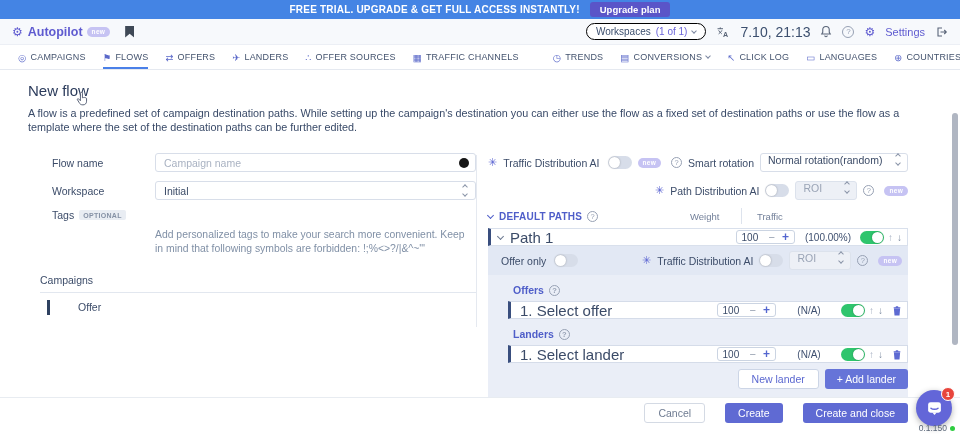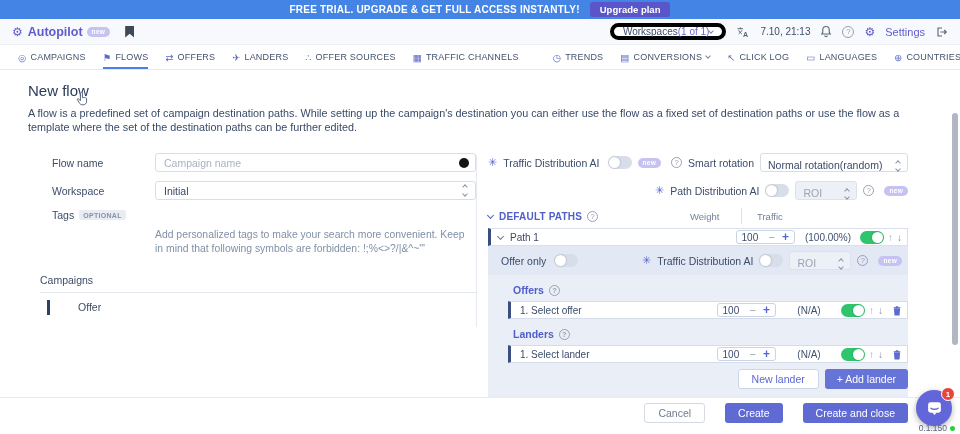--- a/index.html
+++ b/index.html
@@ -11,24 +11,24 @@
   .banner-text{color:#fff;font-weight:bold;font-size:10px;letter-spacing:.2px}
   .banner-btn{background:#5a55c8;color:#fff;font-size:9.5px;font-weight:bold;padding:2px 10px;border-radius:3px;border:none;font-family:inherit;cursor:pointer}
 
   
   .header{height:26px;background:#f7f9fc;border-bottom:1px solid #eceff5;display:flex;align-items:center;padding:0 12px}
   .logo-ico{color:#5f5bd0;font-size:12px;margin-right:5px}
   .logo-text{color:#5f5bd0;font-weight:bold;font-size:12.5px}
   .badge-new{background:#c6c3f3;color:#fff;font-size:6.5px;font-weight:bold;padding:1.5px 5px;border-radius:7px;margin-left:4px;letter-spacing:.3px}
   .bookmark{width:9px;height:12px;background:#3f4956;clip-path:polygon(0 0,100% 0,100% 100%,50% 68%,0 100%);margin-left:15px}
   .hright{margin-left:auto;display:flex;align-items:center;gap:10px}
-  .ws-pill{display:flex;align-items:center;border:4px solid #000000;border-radius:10px;height:17px;padding:0 9px;background:#fff;font-size:10px;color:#3c4f6e;cursor:pointer}
+  .ws-pill{display:flex;align-items:center;gap:5px;border:1px solid #000000;border-radius:10px;height:17px;padding:0 9px;background:#fff;font-size:10px;color:#3c4f6e;cursor:pointer}
   .ws-count{color:#6a64d9}
   .chev{display:inline-block;width:4px;height:4px;border-right:1.3px solid #7c87a0;border-bottom:1.3px solid #7c87a0;transform:rotate(45deg);margin-top:-2px}
-  .dt{font-size:10px;color:#3c4f6e}
+  .dt{font-size:14px;color:#3c4f6e}
   .hicon{display:flex;align-items:center;cursor:pointer}
   .help{width:11px;height:11px;border:1px solid #97a1b4;border-radius:50%;color:#97a1b4;font-size:7.5px;display:inline-flex;align-items:center;justify-content:center;flex:none}
   .help::after{content:"?"}
   .help.big{width:12px;height:12px;font-size:8px}
   .gear{color:#5f5bd0;font-size:12px}
   .settings{color:#5f5bd0;font-size:11px;cursor:pointer}
 
   
   .nav{height:25px;border-bottom:1px solid #e5e9f0;display:flex;align-items:stretch;padding:0 18px;gap:17px;background:#fff}
   .nitem{display:flex;align-items:center;gap:4px;font-size:9px;color:#44536e;letter-spacing:.2px;cursor:pointer;white-space:nowrap}
@@ -68,35 +68,35 @@
   
   .r1{display:flex;align-items:center;margin-bottom:9px;height:19px}
   .ai{color:#5d66d2;font-size:11px;flex:none}
   .rlabel{font-size:10.5px;color:#3c4c69;margin-left:6px;white-space:nowrap}
   .toggle{width:24px;height:13px;border-radius:7px;background:#d7dde9;position:relative;flex:none;cursor:pointer}
   .toggle::after{content:"";position:absolute;width:11px;height:11px;border-radius:50%;background:#fff;top:1px;left:1px;box-shadow:0 0 2px rgba(0,0,0,.3)}
   .toggle.on{background:#2fc56d}
   .toggle.on::after{left:12px}
   .ml8{margin-left:8px}.ml6{margin-left:6px}
   .r1-right{margin-left:auto;display:flex;align-items:center;gap:6px}
-  .sel2{height:19px;border:1px solid #d8dee9;border-radius:3px;background:#fff;display:flex;align-items:flex-end;padding:0 7px;font-size:10.5px;color:#3a4a66;cursor:pointer}
+  .sel2{height:19px;border:1px solid #d8dee9;border-radius:3px;background:#fff;display:flex;align-items:flex-start;padding:0 7px;font-size:10.5px;color:#3a4a66;cursor:pointer}
   .sel2.dis{background:#edf0f6;border-color:#dce2ec;color:#9aa4b6}
   .w148{width:148px}.w62{width:62px}
   .r2{display:flex;justify-content:flex-end;align-items:center;gap:6px;margin-bottom:10px}
 
   .pheader{position:relative;height:13px;margin-bottom:5px;display:flex;align-items:center}
   .chevd{width:5px;height:5px;border-right:1.5px solid #4f5ec9;border-bottom:1.5px solid #4f5ec9;transform:rotate(45deg);margin-top:-2px}
   .chevg{width:5px;height:5px;border-right:1.5px solid #6b7890;border-bottom:1.5px solid #6b7890;transform:rotate(45deg);margin-top:-2px}
   .dp-title{color:#4f5ec9;font-weight:bold;font-size:10px;letter-spacing:.2px;margin:0 5px 0 6px}
   .wh{position:absolute;left:202px;font-size:9.5px;color:#73809a}
   .colline{position:absolute;left:253px;top:-2px;width:1px;height:16px;background:#dde3ed}
   .ah{position:absolute;left:269px;font-size:9.5px;color:#73809a}
 
   .prow{display:flex;align-items:center;background:#fff;border:1px solid #d9e0ec;border-left:3px solid #394e7e;height:18px;padding:0 5px 0 7px}
-  .prow-name{font-size:10px;color:#3b4b68;margin-left:7px}
+  .prow-name{font-size:15px;color:#3b4b68;margin-left:7px}
   .pctrl{margin-left:auto;display:flex;align-items:center}
   .wbox{display:flex;align-items:center;border:1px solid #cbd4e2;border-radius:3px;height:14px;background:#fff;padding:0 5px;gap:7px}
   .wnum{width:20px;border:none;font-size:10px;color:#3b4b68;font-family:inherit;padding:0;outline:none;background:transparent}
   .wminus{color:#939dae;font-size:11px;line-height:1;cursor:pointer}
   .wplus{color:#5466cf;font-size:12px;font-weight:bold;line-height:1;cursor:pointer}
   .pct{font-size:10px;color:#3f5070;margin-left:7px;min-width:52px;text-align:center}
   .arr{font-size:10px;margin-left:4px;cursor:pointer}
   .arr.up{color:#a3adc0}.arr.dn{color:#7e8ba1}
   .trash{margin-left:9px;cursor:pointer;display:flex}
 

